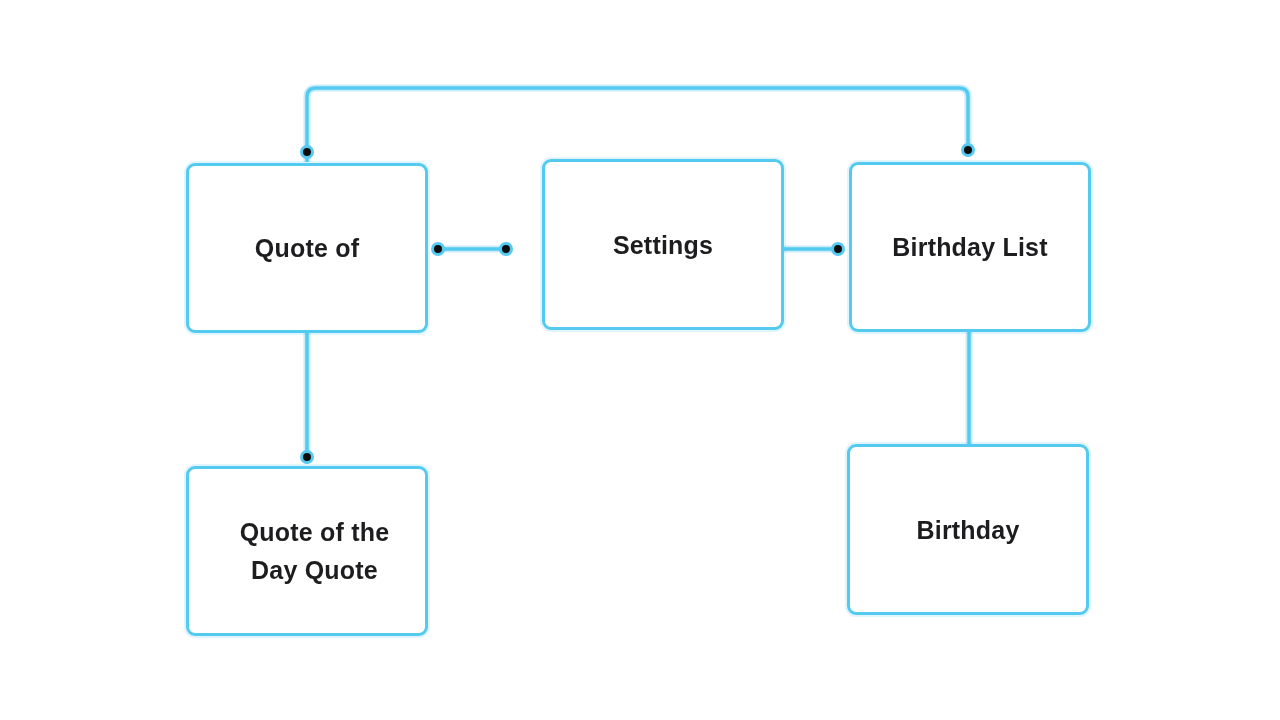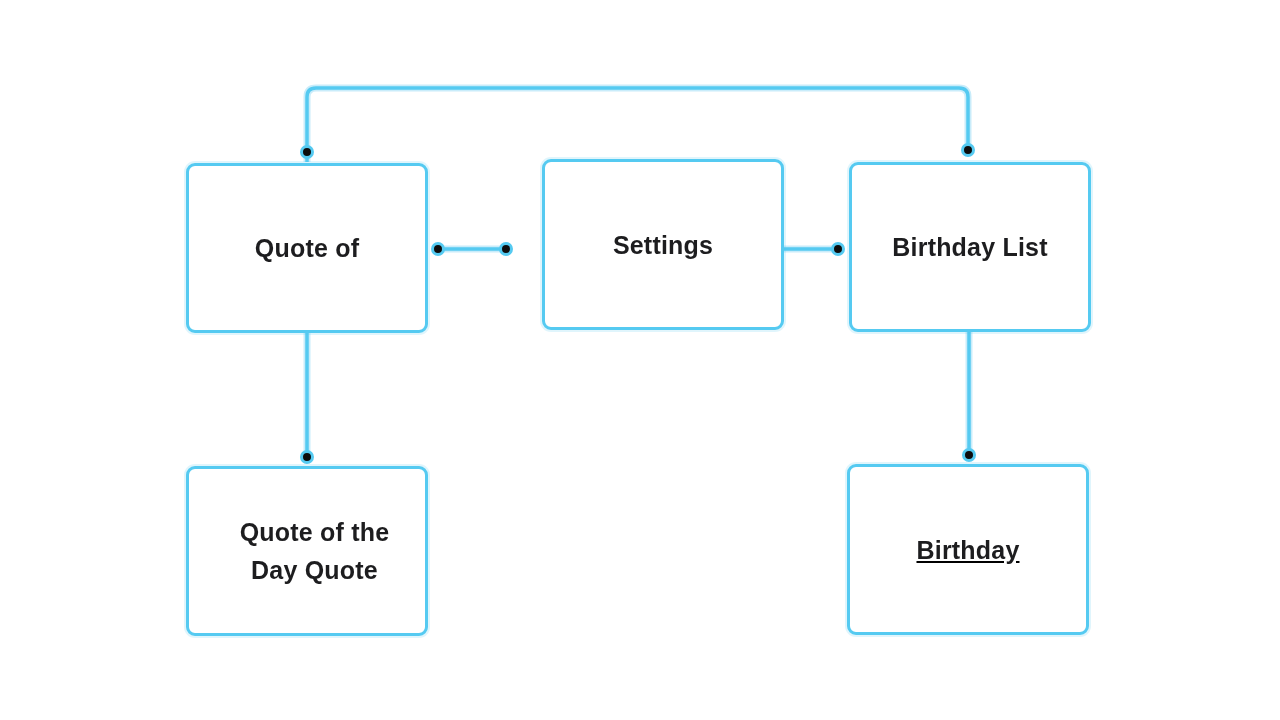--- a/index.html
+++ b/index.html
@@ -59,21 +59,21 @@
     font-size: 25px;
     font-weight: bold;
     line-height: 38px;
     letter-spacing: 0.2px;
   }
   .node .label span { display: block; }
   .n-quote          { left: 186px; top: 163px; width: 242px; height: 170px; }
   .n-settings       { left: 542px; top: 159px; width: 242px; height: 171px; }
   .n-birthday-list  { left: 849px; top: 162px; width: 242px; height: 170px; align-items: center; }
   .n-quote-detail   { left: 186px; top: 466px; width: 242px; height: 170px; padding-left: 15px; }
-  .n-birthday-detail{ left: 847px; top: 464px; width: 242px; height: 171px; text-decoration: underline; }
+  .n-birthday-detail{ left: 847px; top: 444px; width: 242px; height: 171px; }
 </style>
 </head>
 <body>
 
 <div class="canvas">
 
   <svg class="wires" viewBox="0 0 1280 720">
 
     <path class="wire-halo" d="M 307 162 L 307 97 Q 307 88 316 88 L 959 88 Q 968 88 968 97 L 968 150"></path>
     <path class="wire-halo" d="M 433 249 L 510 249"></path>

